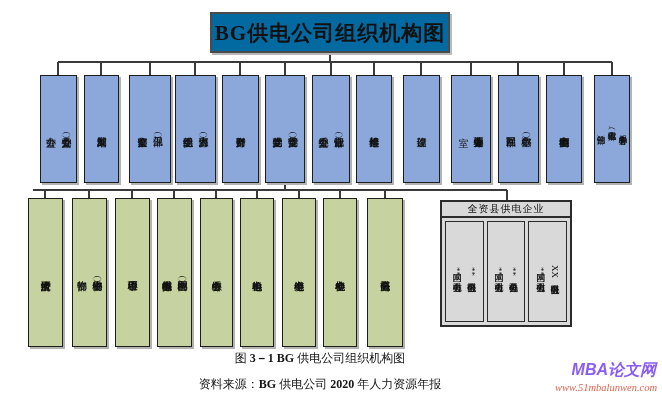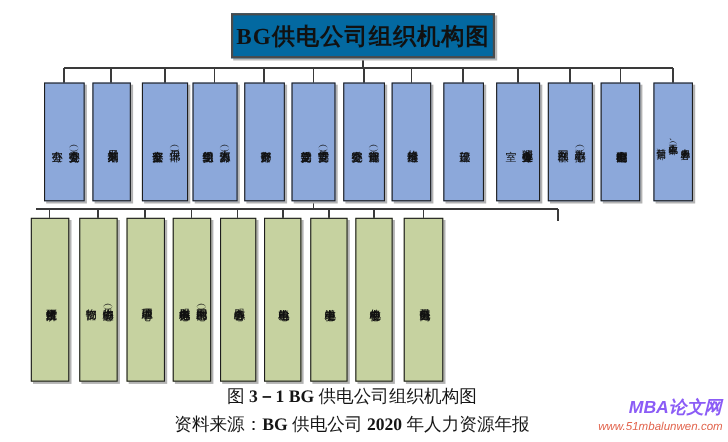--- a/index.html
+++ b/index.html
@@ -50,33 +50,33 @@
     font-size:10px;letter-spacing:1px;
   }
   .sub-row{display:flex;gap:3px;padding:3px;height:calc(100% - 16px);box-sizing:border-box;}
   .sub-panel{
     flex:1;background:#d9d9d9;border:1px solid #2b2b2b;box-sizing:border-box;
     display:flex;align-items:center;justify-content:center;
     writing-mode:vertical-lr;text-align:center;white-space:pre-line;
     font-size:9px;line-height:1.6;
   }
   
-  .caption{position:absolute;left:0;width:640px;text-align:center;font-size:16px;color:#151515;}
+  .caption{position:absolute;left:0;width:640px;text-align:center;font-size:12px;color:#151515;}
   .cap1{top:350px;}
   .cap2{top:376px;font-family:Liberation Serif, serif;}
   .caption b{font-weight:bold;}
   
   .wm-name{
     position:absolute;right:6px;top:360px;
     font-family:"Liberation Sans","DejaVu Sans",sans-serif;
     font-size:16px;font-weight:bold;font-style:italic;color:#8b5cf6;
   }
   .wm-url{
     position:absolute;right:5px;top:382px;
-    font-family:Liberation Sans, sans-serif;
+    font-family:Liberation Serif, serif;
     font-size:10.5px;font-style:italic;color:#e2654e;
   }
 </style>
 </head>
 <body>
 
 <div id="canvas">
 
   <svg id="wires" viewBox="0 0 662 402" xmlns="http://www.w3.org/2000/svg">
     <g stroke="#3a3a3a" stroke-width="1.5" shape-rendering="crispEdges">
@@ -149,20 +149,31 @@
 （物资供应中心）</div>
   <div class="vbox lv2 lr g3">项目管理中心</div>
   <div class="vbox lv2 lr g4">供电服务指挥中心
 （配网调控中心）</div>
   <div class="vbox lv2 lr g5">综合服务中心</div>
   <div class="vbox lv2 lr g6">输电运检中心</div>
   <div class="vbox lv2 lr g7">变电运维中心</div>
   <div class="vbox lv2 lr g8">变电检修中心</div>
   <div class="vbox lv2 lr g9">高新供电分公司</div>
 
+  <div class="sub-wrap">
+    <div class="sub-header">全资县供电企业</div>
+    <div class="sub-row">
+      <div class="sub-panel">国网**省电力公司
+**区供电分公司</div>
+      <div class="sub-panel">国网**省电力公司
+**县供电分公司</div>
+      <div class="sub-panel">国网**省电力公司
+XX区供电分公司</div>
+    </div>
+  </div>
 
   <div class="caption cap1"><span>图 </span><b>3－1 BG</b><span> 供电公司组织机构图</span></div>
 
   <div class="caption cap2"><span>资料来源：</span><b>BG</b><span> 供电公司 </span><b>2020</b><span> 年人力资源年报</span></div>
 
   <div class="wm-name">MBA论文网</div>
   <div class="wm-url">www.51mbalunwen.com</div>
 
 </div>
 

